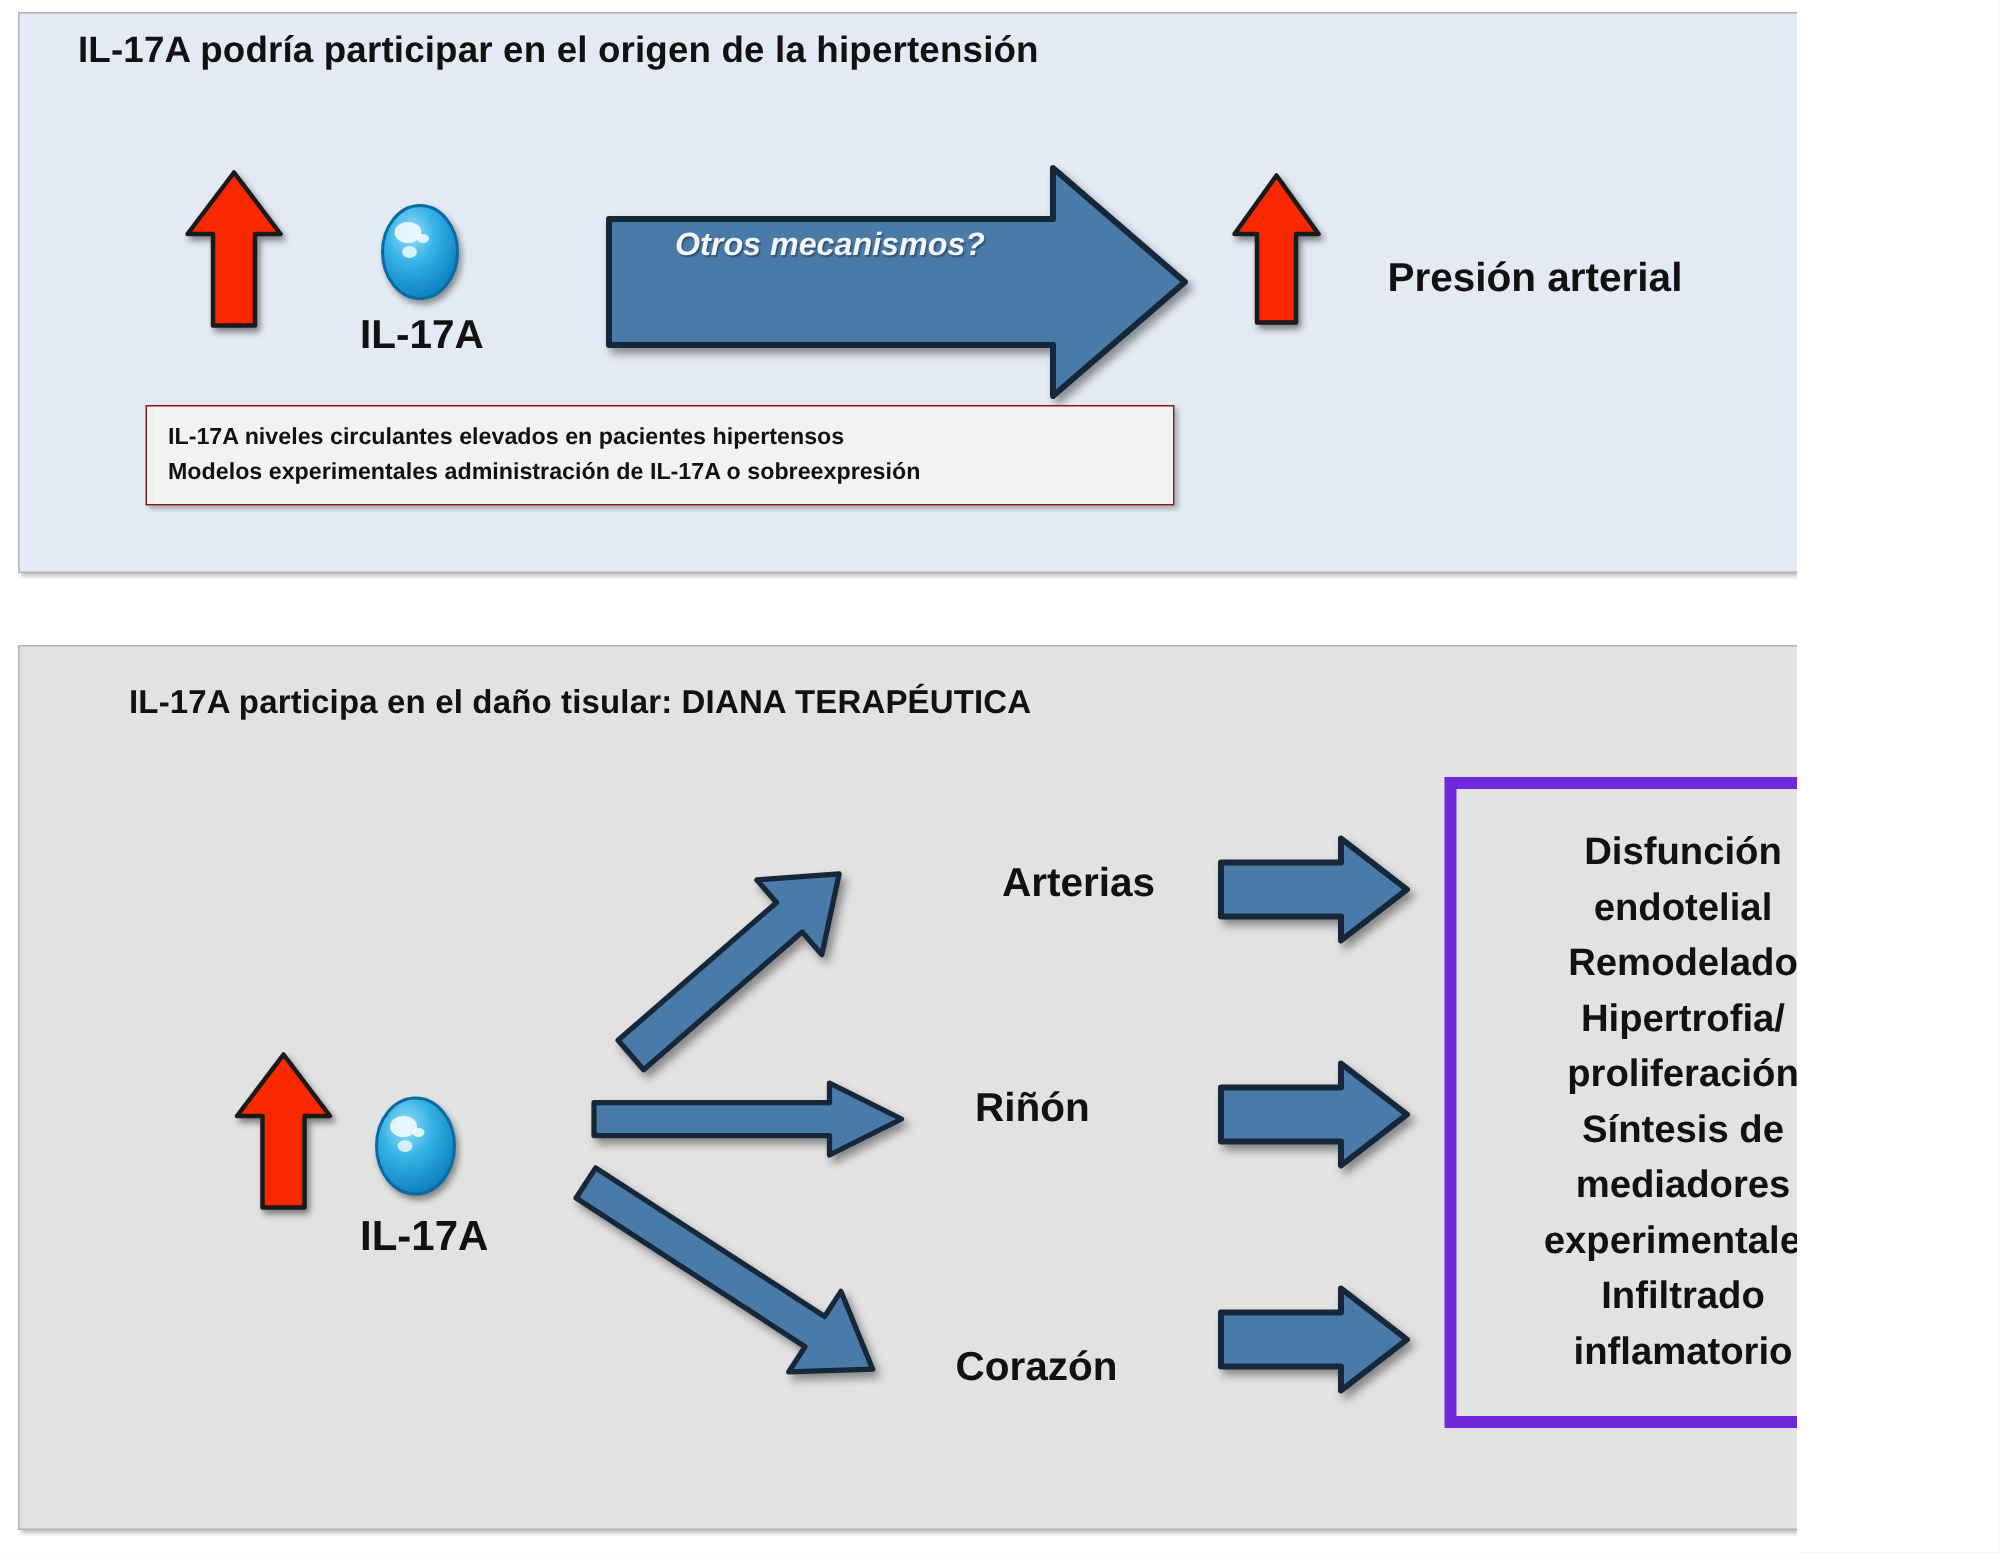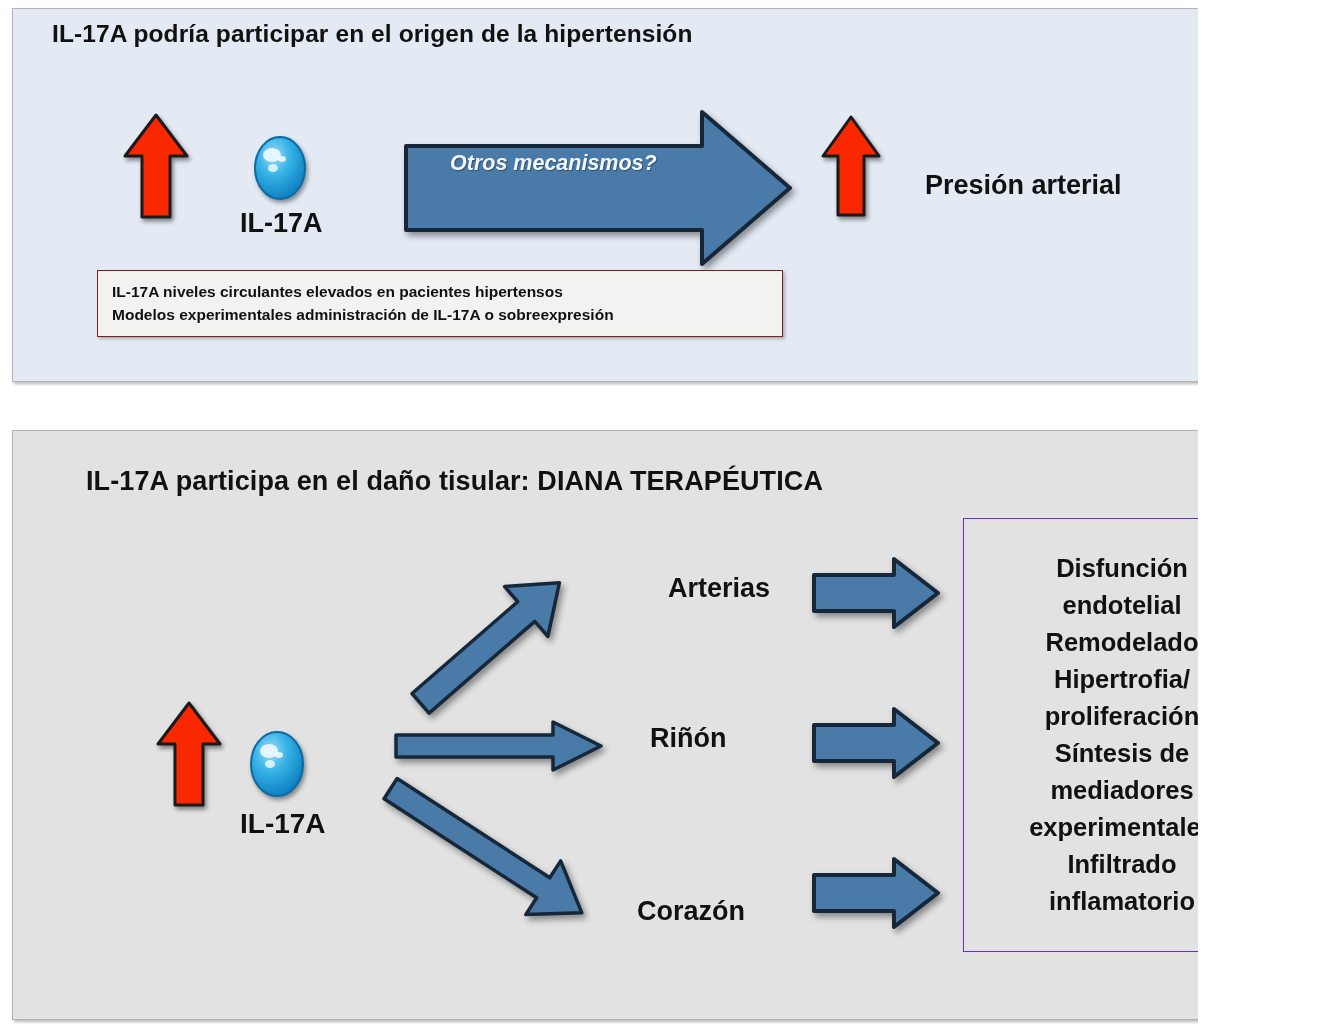--- a/index.html
+++ b/index.html
@@ -33,21 +33,21 @@
   }
 
   .panel-title{
     position:absolute;
     font-weight:bold;
     color:#111111;
     white-space:nowrap;
     letter-spacing:.1px;
   }
   #title-top{ left:52px; top:20px; font-size:24.5px; }
-  #title-bottom{ left:86px; top:466px; font-size:27px; }
+  #title-bottom{ left:86px; top:455px; font-size:22px; }
 
   
   .red-arrow{
     position:absolute;
     filter:drop-shadow(2px 3px 2px rgba(0,0,0,.45));
   }
   .red-arrow svg{display:block;}
 
   
   .sphere{
@@ -106,21 +106,21 @@
     font-weight:bold;
     color:#111111;
     white-space:nowrap;
   }
 
   
   #outcomes-box{
     position:absolute;
     left:963px; top:518px; width:318px; height:434px;
     box-sizing:border-box;
-    border:1px solid #6d28d9;
+    border:8px solid #6d28d9;
     background:transparent;
     display:flex;
     flex-direction:column;
     align-items:center;
     justify-content:center;
     padding:4px 0;
   }
   #outcomes-box .outcome-line{
     font-size:25.5px;
     font-weight:bold;

